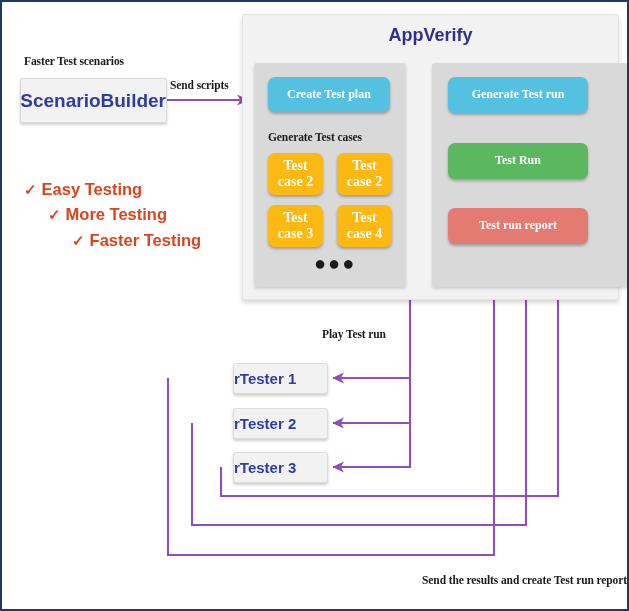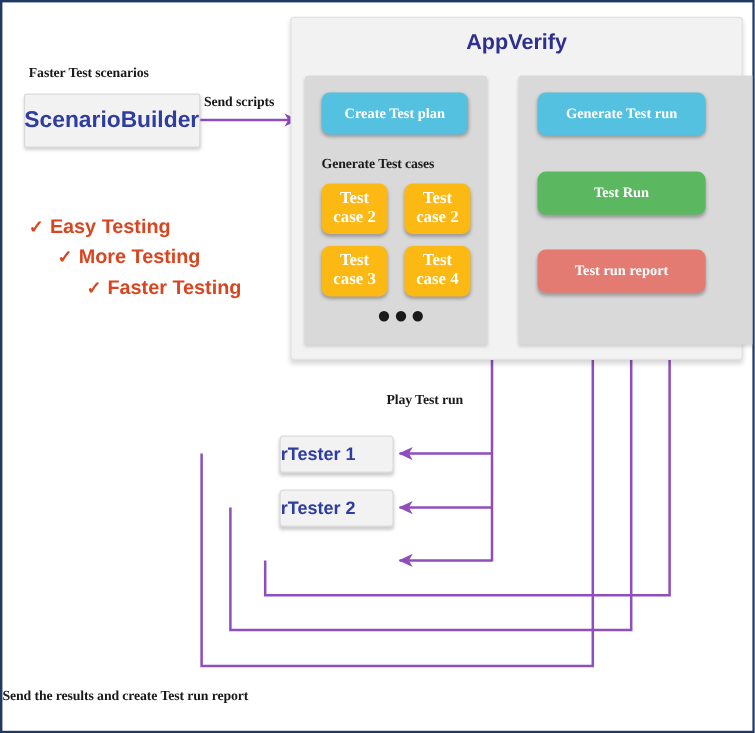--- a/index.html
+++ b/index.html
@@ -237,16 +237,19 @@
   </div>
 
   <div class="abs label-bold" style="left:320px; top:326px;">Play Test run</div>
 
   <div class="rt-card" style="left:231px; top:361px; width:93px; height:29px;">
     <span>rTester 1</span>
   </div>
   <div class="rt-card" style="left:231px; top:406px; width:93px; height:29px;">
     <span>rTester 2</span>
   </div>
-
-  <div class="abs label-bold" style="left:0; top:572px; width:100%; text-align:left;">Send the results and create Test run report</div>
+  <div class="rt-card" style="left:231px; top:450px; width:93px; height:29px;">
+    <span>rTester 3</span>
+  </div>
+
+  <div class="abs label-bold" style="left:0; top:572px; width:100%; text-align:right;">Send the results and create Test run report</div>
 
 </div>
 
 </body></html>

